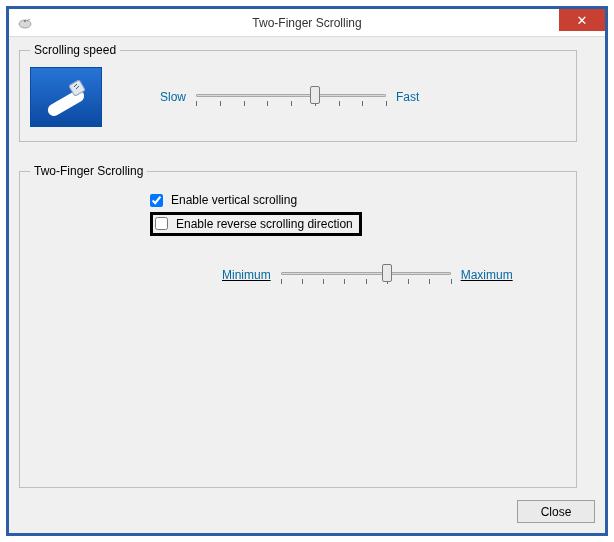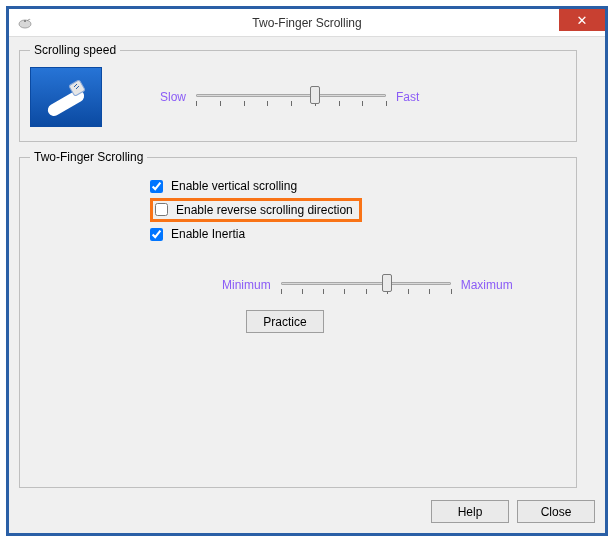--- a/index.html
+++ b/index.html
@@ -58,21 +58,21 @@
     margin-right: 0;
     margin-top: -5px;
     cursor: pointer;
   }
   
   .content {
     flex: 1;
     padding: 6px 28px 8px 10px;
     display: flex;
     flex-direction: column;
-    gap: 8px;
+    gap: 22px;
   }
   fieldset.group {
     border: 1px solid #bfbfbf;
     padding: 10px 10px 14px 10px;
     margin: 0;
     position: relative;
   }
   fieldset.group legend {
     font-size: 12px;
     color: #000;
@@ -94,21 +94,21 @@
     justify-content: center;
   }
   .speed-icon svg { display:block; }
   .slider-wrap {
     display: flex;
     align-items: center;
     gap: 10px;
     flex: 1;
     margin-left: 40px;
   }
-  .slider-label { font-size: 12px; color: #8b5cf6; }
+  .slider-label { font-size: 12px; color: #0369a1; }
   .slider {
     position: relative;
     height: 30px;
     flex: 0 0 190px;
   }
   .slider .track {
     position: absolute;
     top: 12px;
     left: 0; right: 0;
     height: 3px;
@@ -149,29 +149,29 @@
     gap: 8px;
     height: 24px;
   }
   .check-row input[type=checkbox],
   .radio-row input[type=radio] {
     margin: 0;
     width: 13px;
     height: 13px;
   }
   .highlight {
-    border: 3px solid #f97316;
+    border: 3px solid #000000;
     display: inline-flex;
     align-items: flex-start;
     gap: 8px;
     padding: 2px 6px 2px 2px;
     height: 24px;
   }
   .sub-indent { padding-left: 36px; }
-  .sub-indent2 { padding-left: 36px; margin-top: 24px; }
+  .sub-indent2 { padding-left: 36px; margin-top: 24px; text-decoration: underline; }
   .minmax-row {
     display: flex;
     align-items: center;
     gap: 10px;
     margin-top: 6px;
   }
   .practice-row {
     margin-top: 10px;
     padding-left: 96px;
   }
@@ -250,24 +250,20 @@
       <div class="tf-body">
         <div class="check-row">
           <input type="checkbox" id="cb-vertical" checked="" style="">
           <span>Enable vertical scrolling</span>
         </div>
         <div class="check-row">
           <span class="highlight">
             <input type="checkbox" id="cb-reverse" style="">
             <span>Enable reverse scrolling direction</span>
           </span>
-        </div>
-        <div class="check-row">
-          <input type="checkbox" id="cb-inertia" checked="" style="">
-          <span>Enable Inertia</span>
         </div>
 
         <div class="sub-indent">
 
           <div class="sub-indent2">
             <div class="minmax-row">
               <span class="slider-label">Minimum</span>
               <div class="slider" id="momentum-slider" style="flex:0 0 170px">
                 <div class="track"></div>
                 <div class="ticks">
@@ -281,25 +277,21 @@
                     <span style="left: 87.5%;"></span>
                     <span style="left: 100%;"></span>
                   </div>
                 <div class="thumb" style="left: 62.5%;"></div>
               </div>
               <span class="slider-label">Maximum</span>
             </div>
           </div>
         </div>
 
-        <div class="practice-row">
-          <button class="win-btn">Practice</button>
-        </div>
       </div>
     </fieldset>
   </div>
 
   <div class="footer">
     <div class="spacer"></div>
-    <button class="win-btn">Help</button>
     <button class="win-btn" style="margin-left:8px">Close</button>
   </div>
 </div>
 
 </body></html>

